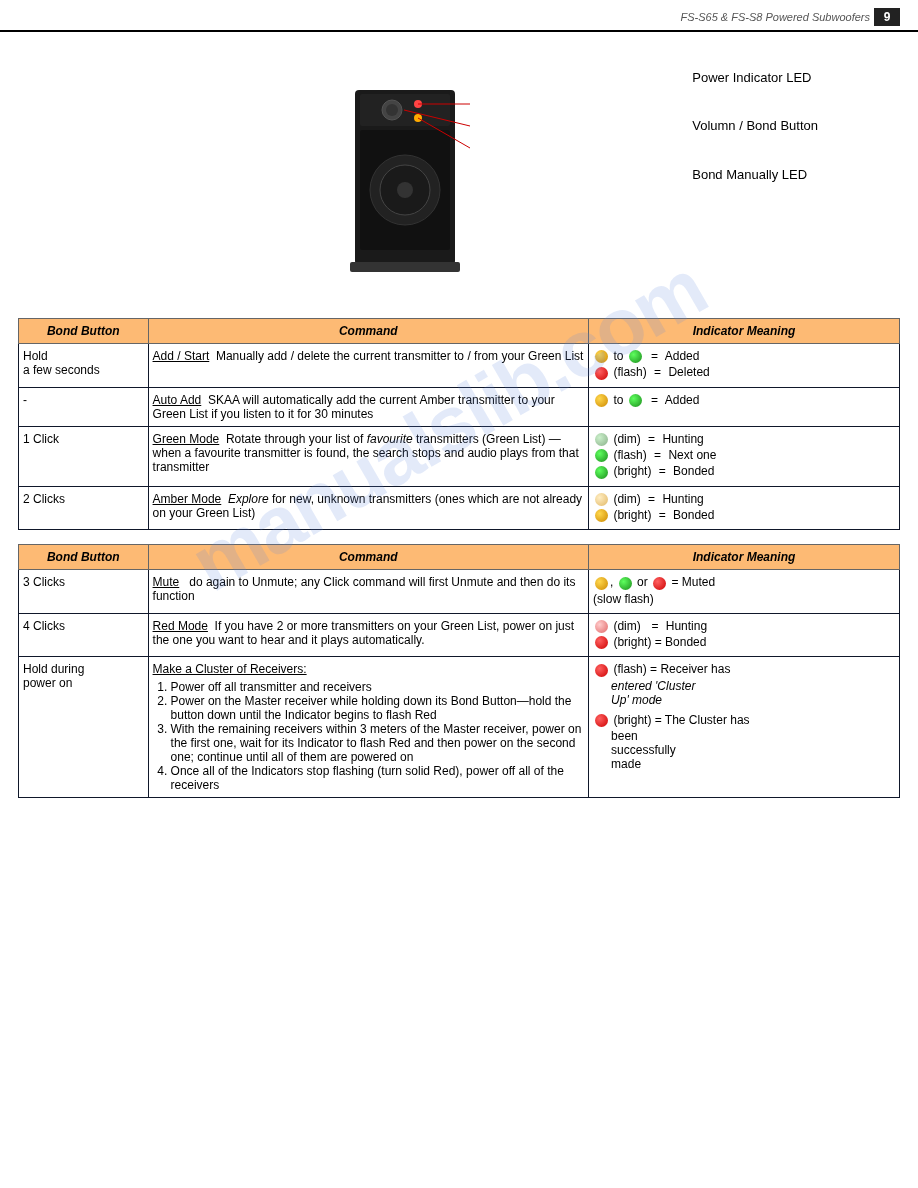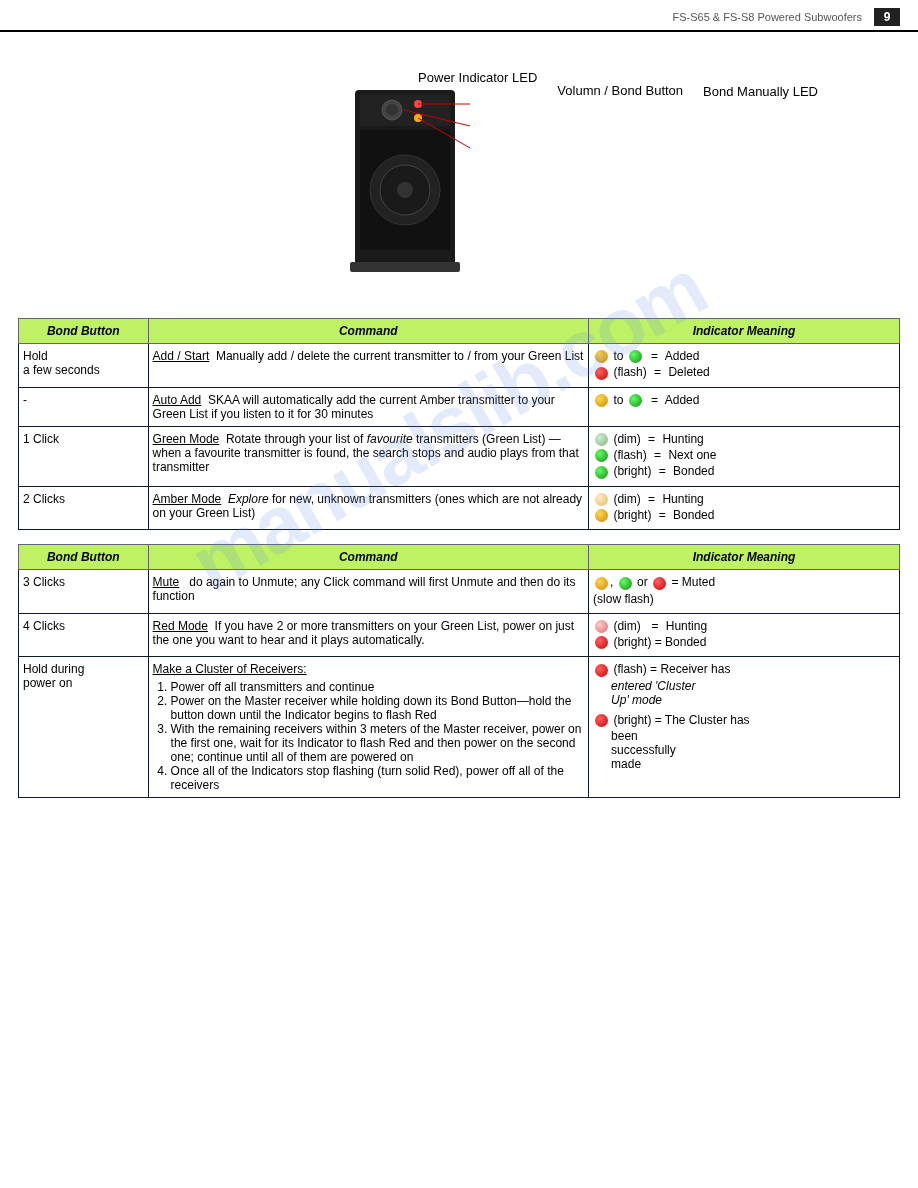--- a/index.html
+++ b/index.html
@@ -17,21 +17,22 @@
     .page-header {
       display: flex;
       justify-content: flex-end;
       align-items: center;
       padding: 8px 18px 4px 18px;
       border-bottom: 2px solid #000;
     }
     .page-header-title {
       font-size: 11px;
       color: #555;
-      margin-right: 12px;
+      margin-right: 4px;
+      font-style: italic;
     }
     .page-number-box {
       background: #222;
       color: #fff;
       font-size: 12px;
       font-weight: bold;
       padding: 2px 8px;
       min-width: 26px;
       text-align: center;
     }
@@ -51,21 +52,21 @@
       padding: 0 18px 18px 18px;
     }
 
     table {
       width: 100%;
       border-collapse: collapse;
       margin-bottom: 14px;
       font-size: 12px;
     }
     table th {
-      background: #bef264;
+      background: #fdba74;
       font-style: italic;
       font-weight: bold;
       text-align: center;
       border: 1px solid #666;
       padding: 5px 8px;
     }
     table td {
       border: 1px solid #0f172a;
       padding: 5px 4px;
       vertical-align: top;
@@ -147,21 +148,21 @@
         <circle cx="78" cy="38" r="4" fill="#ffaa00"></circle>
 
         <line x1="78" y1="24" x2="130" y2="24" stroke="#cc0000" stroke-width="1"></line>
         <line x1="64" y1="30" x2="130" y2="46" stroke="#cc0000" stroke-width="1"></line>
         <line x1="78" y1="38" x2="130" y2="68" stroke="#cc0000" stroke-width="1"></line>
 
         <rect x="10" y="182" width="110" height="10" rx="2" fill="#333"></rect>
       </svg>
     </div>
 
-    <div style="position:absolute; right:60px; top:10px; display:flex; flex-direction:row; gap:20px;">
+    <div style="position:absolute; right:60px; top:10px; display:flex; flex-direction:column; gap:20px;">
       <div style="font-size:13px; white-space:nowrap;">Power Indicator LED</div>
       <div style="font-size:13px; white-space:nowrap; margin-top:13px;">Volumn / Bond Button</div>
       <div style="font-size:13px; white-space:nowrap; margin-top:14px;">Bond Manually LED</div>
     </div>
   </div>
 </div>
 
 <div class="tables-section">
 
   <table>
@@ -297,21 +298,21 @@
           </div>
         </td>
       </tr>
 
 
       <tr>
         <td>Hold during<br>power on</td>
         <td>
           <span class="underline">Make a Cluster of Receivers:</span>
           <ol style="margin-top:4px; padding-left:18px;">
-            <li>Power off all transmitters and continue</li>
+            <li>Power off all transmitter and receivers</li>
             <li>Power on the Master receiver while holding down its Bond Button—hold the button down until the Indicator begins to flash Red</li>
             <li>With the remaining receivers within 3 meters of the Master receiver, power on the first one, wait for its Indicator to flash Red and then power on the second one; continue until all of them are powered on</li>
             <li>Once all of the Indicators stop flashing (turn solid Red), power off all of the receivers</li>
           </ol>
         </td>
         <td>
           <div class="indicator-line">
             <span class="led led-red"></span>
             (flash) = Receiver has
           </div>

